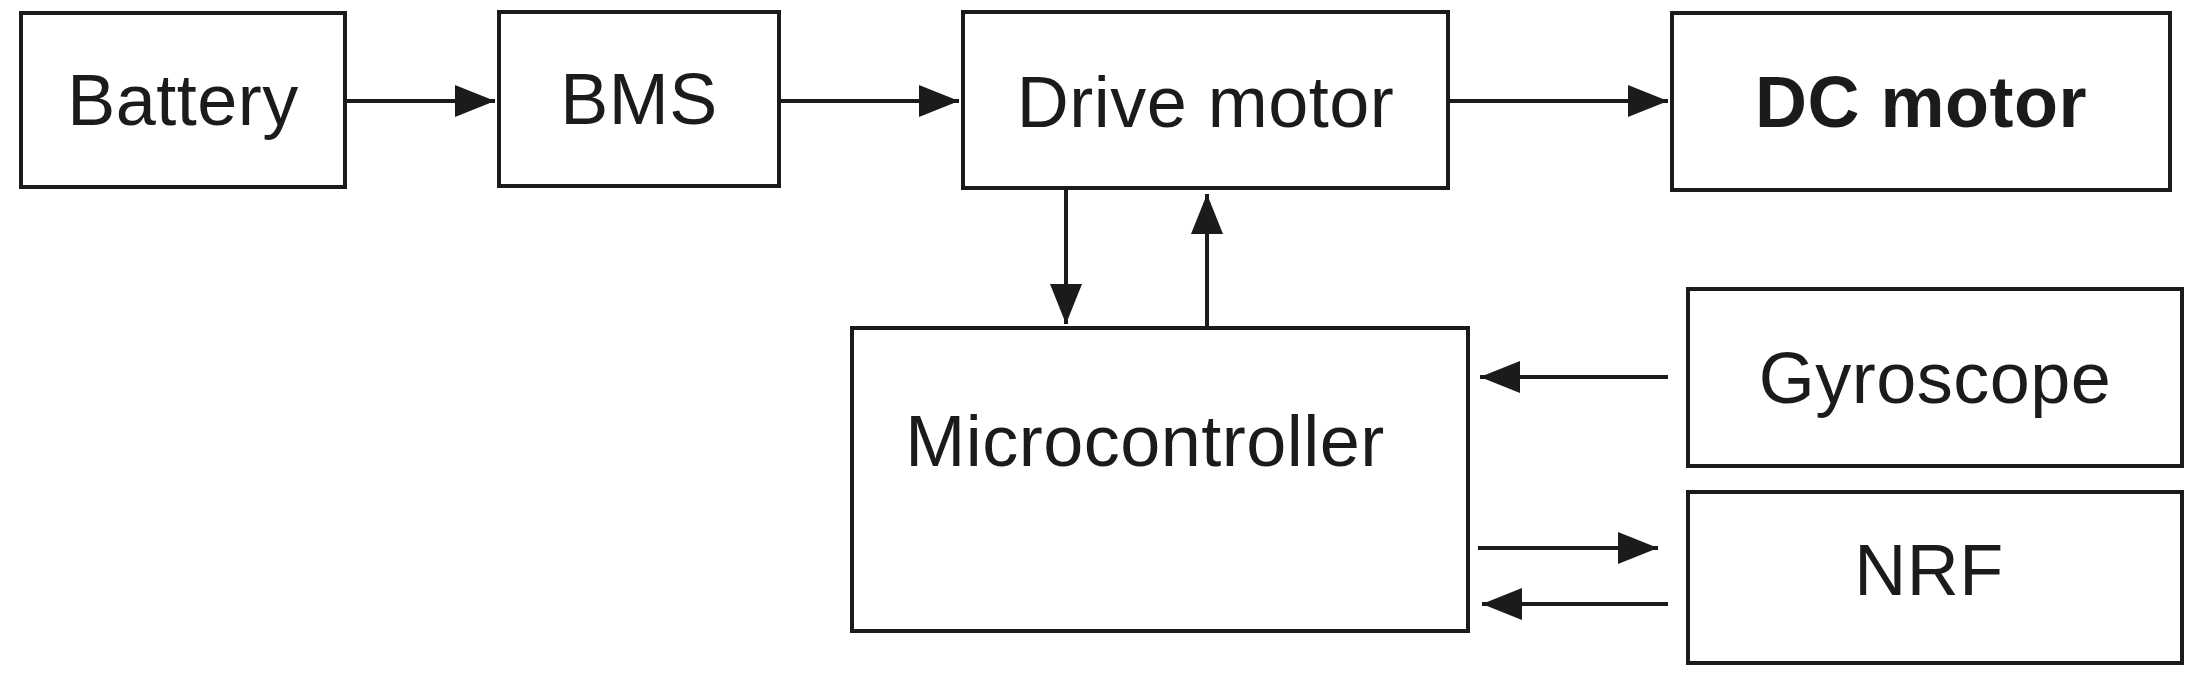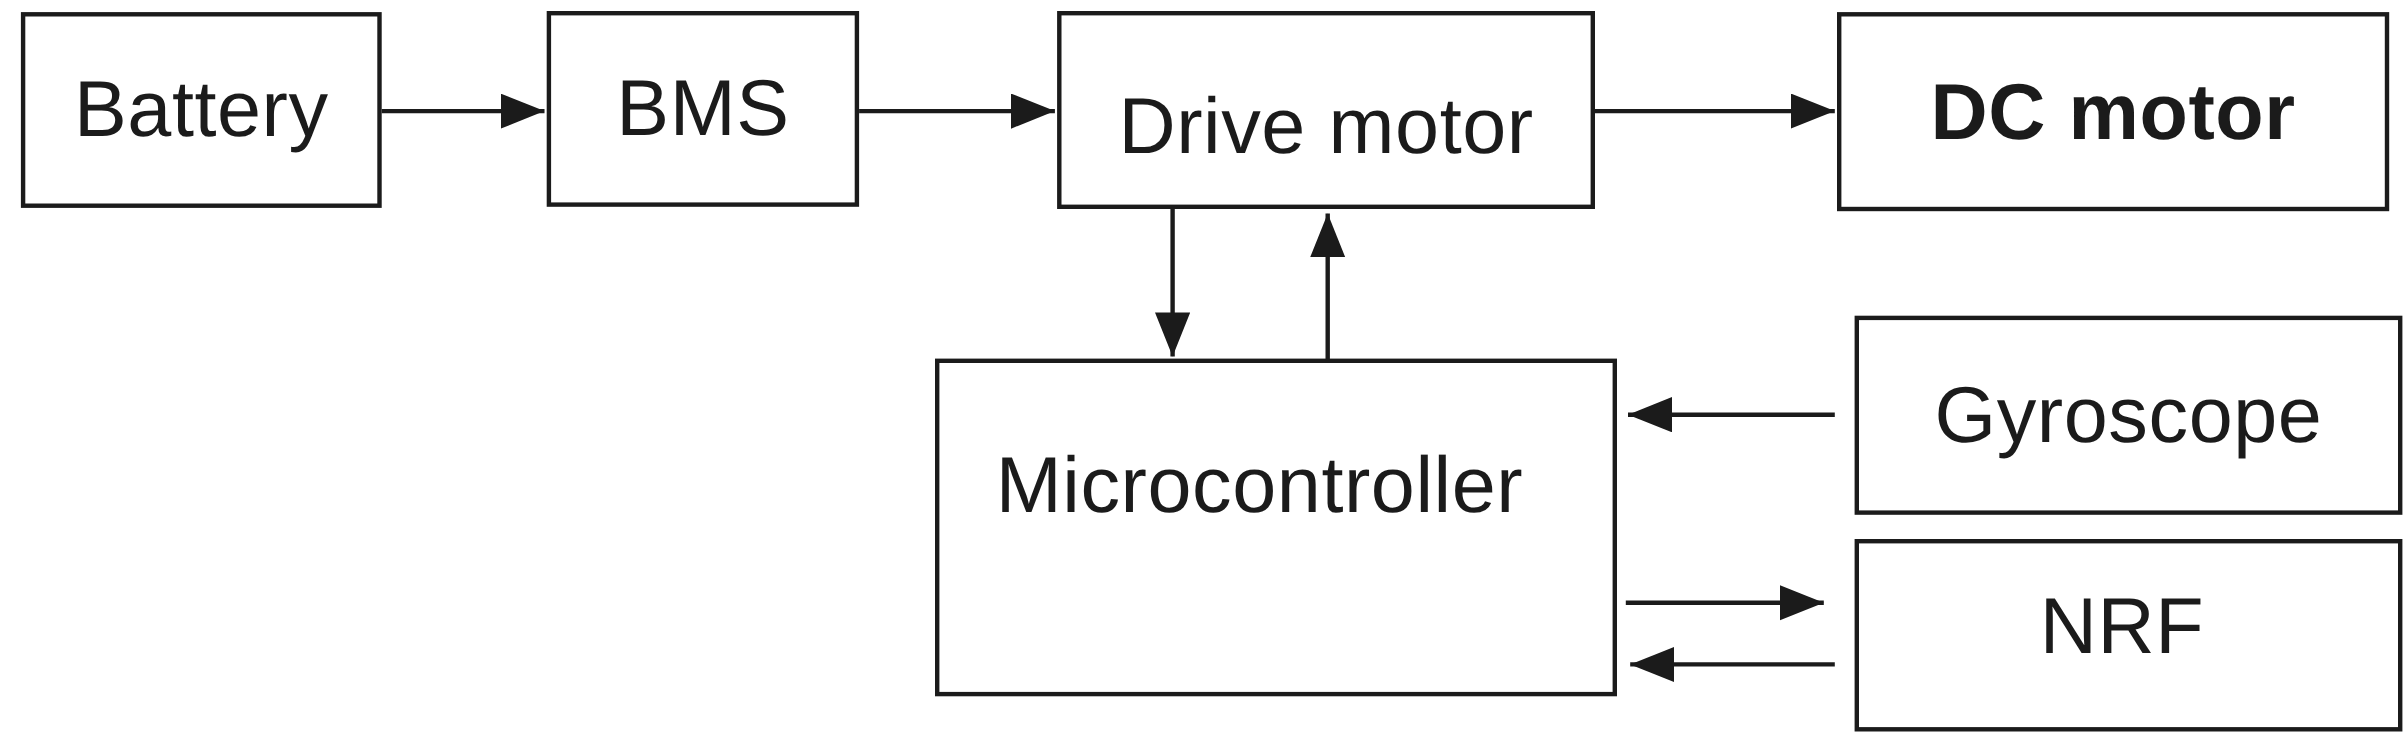--- a/index.html
+++ b/index.html
@@ -62,19 +62,19 @@
       <line x1="1066" y1="190" x2="1066" y2="324" marker-end="url(#arrow-head)"></line>
       <line x1="1207" y1="328" x2="1207" y2="194" marker-end="url(#arrow-head)"></line>
       <line x1="1668" y1="377" x2="1480" y2="377" marker-end="url(#arrow-head)"></line>
       <line x1="1478" y1="548" x2="1658" y2="548" marker-end="url(#arrow-head)"></line>
       <line x1="1668" y1="604" x2="1482" y2="604" marker-end="url(#arrow-head)"></line>
     </g>
   </svg>
 
   <div class="node-label" style="left:19px;  top:11px;  width:328px; height:178px;">Battery</div>
   <div class="node-label" style="left:497px; top:10px;  width:284px; height:178px;border-radius:29px;">BMS</div>
-  <div class="node-label" style="left:961px; top:15px;  width:489px; height:200px;">Drive motor</div>
+  <div class="node-label" style="left:961px; top:2px;  width:489px; height:200px;">Drive motor</div>
   <div class="node-label" style="left:1670px;top:11px;  width:502px; height:181px;font-weight:bold;">DC motor</div>
   <div class="node-label" style="left:850px; top:326px; width:590px; height:229px;text-align:center;">Microcontroller</div>
   <div class="node-label" style="left:1686px;top:287px; width:498px; height:181px;">Gyroscope</div>
   <div class="node-label" style="left:1686px;top:482px; width:486px; height:175px;">NRF</div>
 
 </div>
 
 </body></html>

